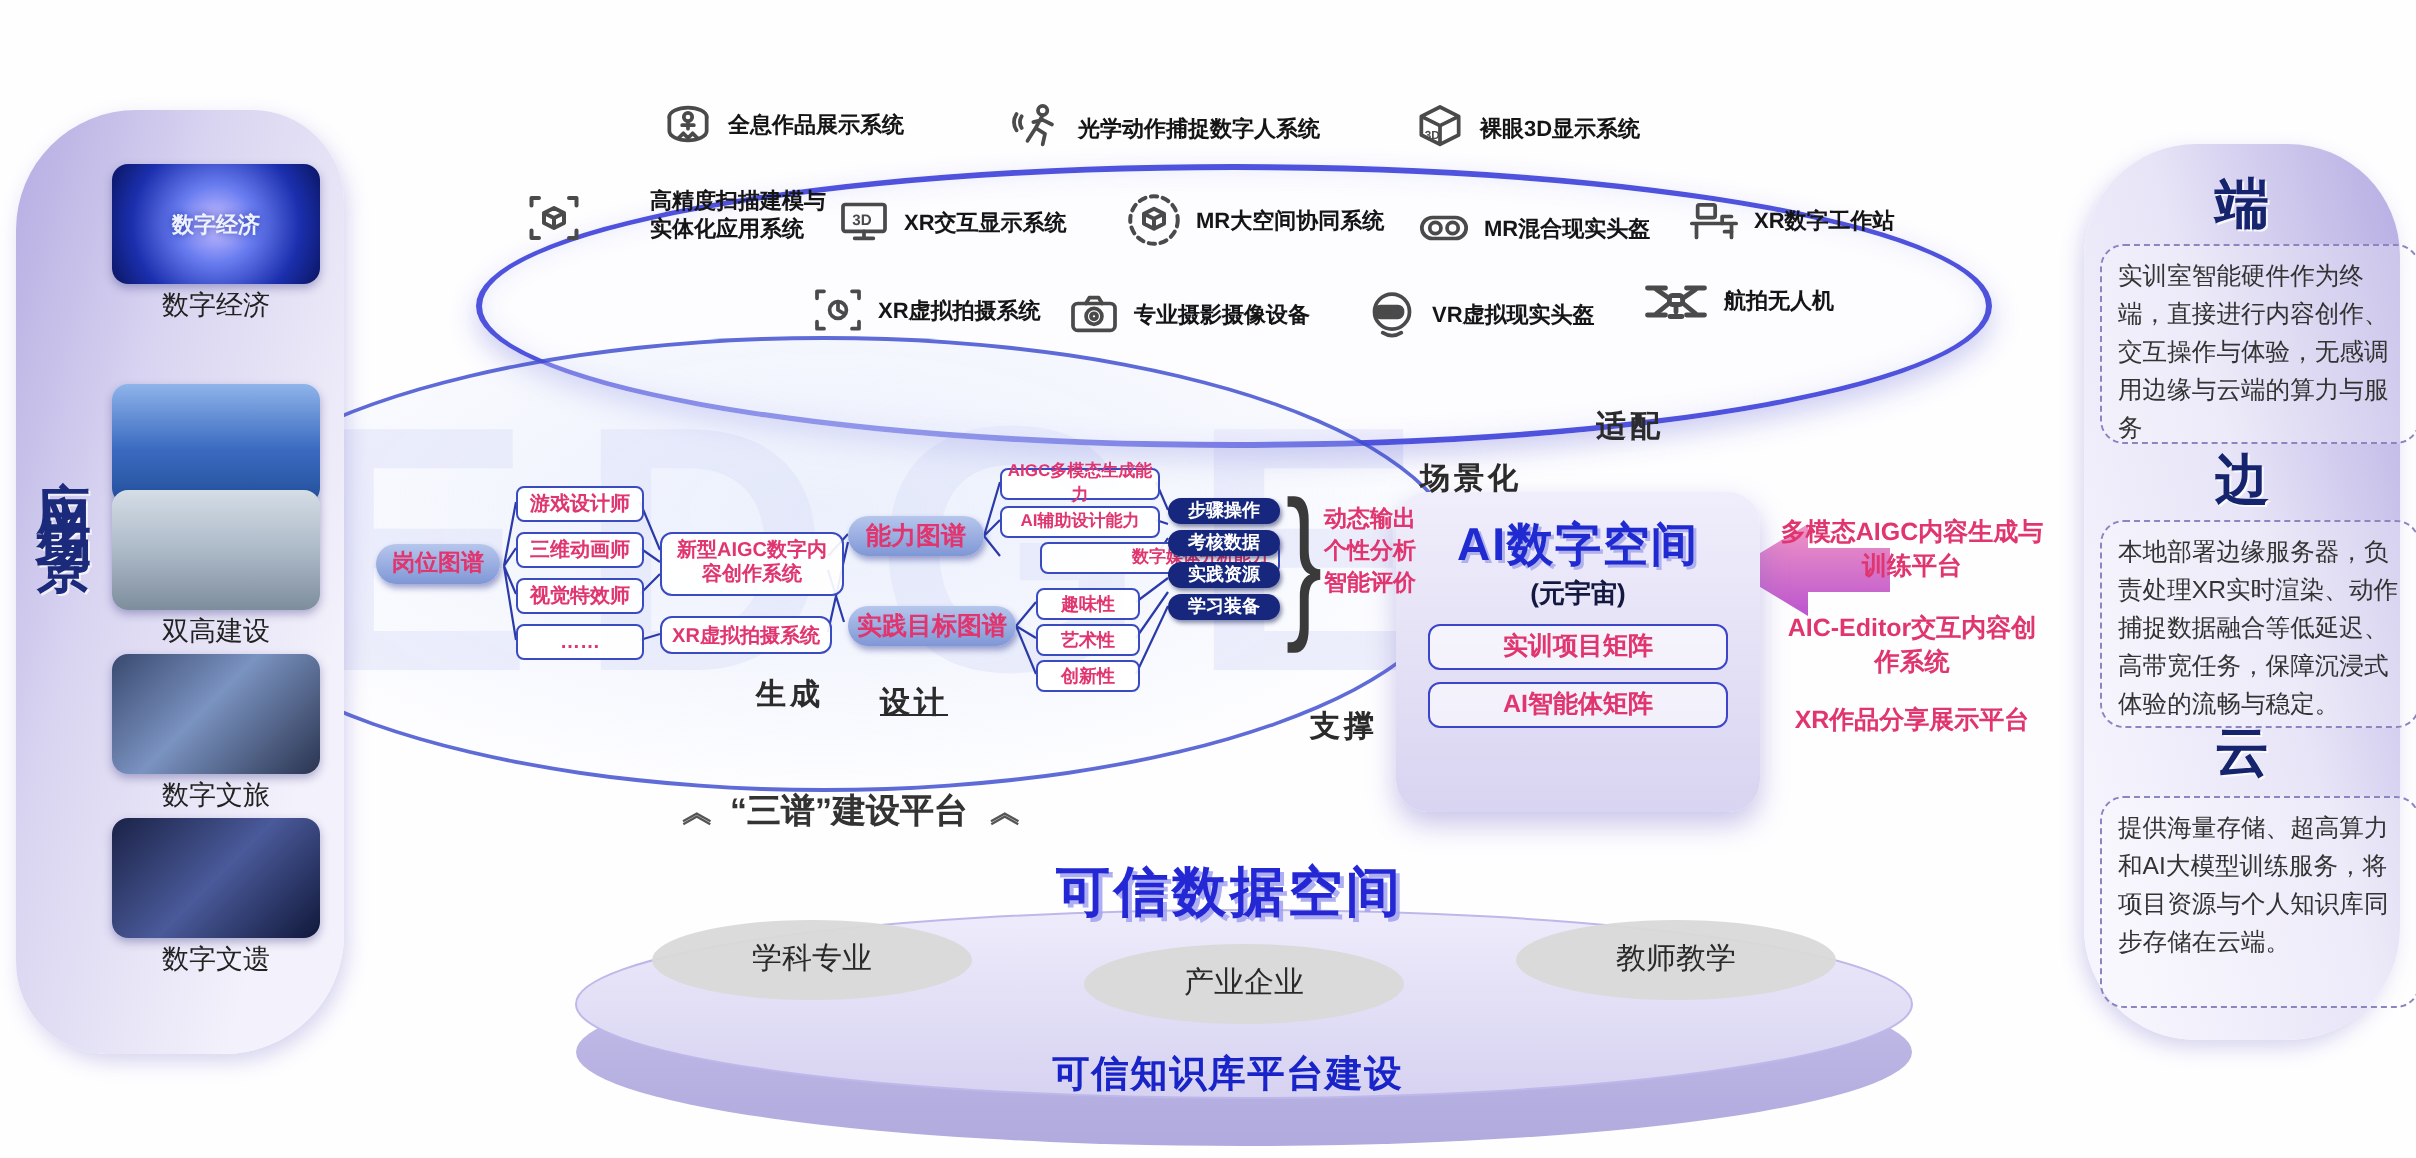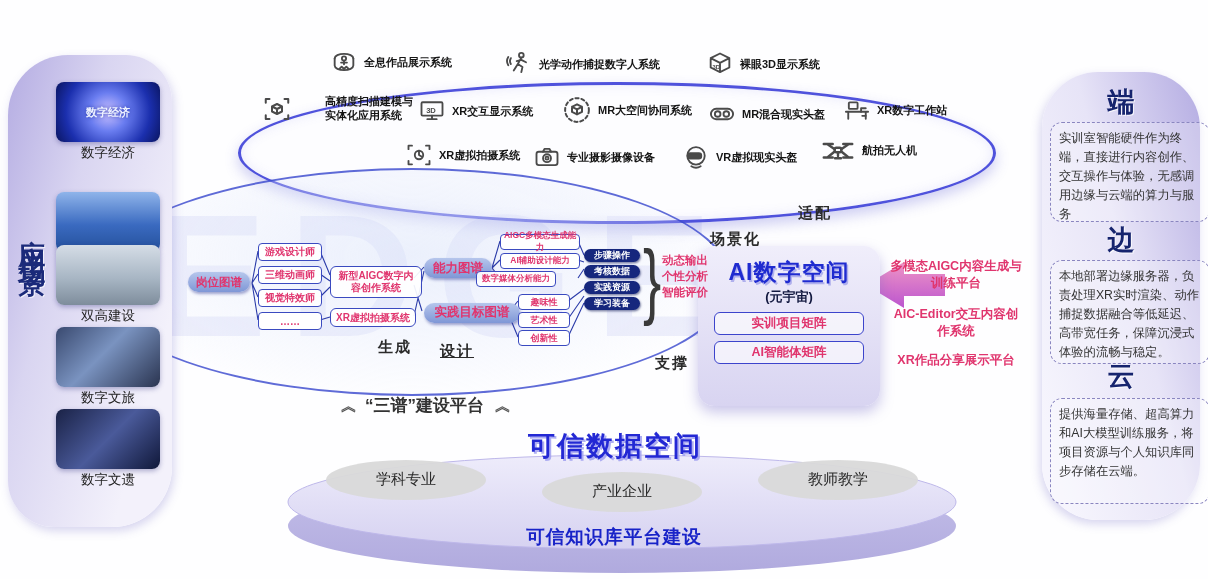--- a/index.html
+++ b/index.html
@@ -257,22 +257,22 @@
   <div class="map-pill" style="left:188px;top:272px;width:62px;height:20px;line-height:20px;font-size:11.5px;">岗位图谱</div>
   <div class="fc-box" style="left:258px;top:243px;width:62px;height:16px;font-size:10px;">游戏设计师</div>
   <div class="fc-box" style="left:258px;top:266px;width:62px;height:16px;font-size:10px;">三维动画师</div>
   <div class="fc-box" style="left:258px;top:289px;width:62px;height:16px;font-size:10px;">视觉特效师</div>
   <div class="fc-box" style="left:258px;top:312px;width:62px;height:16px;font-size:10px;">……</div>
   <div class="fc-box" style="left:330px;top:266px;width:84px;height:30px;font-size:10px;line-height:1.25;border-radius:6px;padding:0 3px;">新型AIGC数字内容创作系统</div>
   <div class="fc-box" style="left:330px;top:308px;width:84px;height:17px;font-size:10px;border-radius:6px;">XR虚拟拍摄系统</div>
   <div class="map-pill" style="left:424px;top:258px;width:68px;height:20px;line-height:20px;font-size:12.5px;">能力图谱</div>
   <div class="fc-box" style="left:500px;top:234px;width:78px;height:14px;font-size:8.5px;">AIGC多模态生成能力</div>
   <div class="fc-box" style="left:500px;top:253px;width:78px;height:14px;font-size:8.5px;">AI辅助设计能力</div>
-  <div class="fc-box" style="left:476px;top:271px;width:78px;height:14px;font-size:8.5px;">数字媒体分析能力</div>
-  <div class="map-pill" style="left:424px;top:303px;width:96px;height:20px;line-height:20px;font-size:12.5px;font-family:Liberation Mono, monospace;">实践目标图谱</div>
+  <div class="fc-box" style="left:520px;top:271px;width:78px;height:14px;font-size:8.5px;padding-left:40px;">数字媒体分析能力</div>
+  <div class="map-pill" style="left:424px;top:303px;width:84px;height:20px;line-height:20px;font-size:12.5px;">实践目标图谱</div>
   <div class="fc-box" style="left:518px;top:294px;width:50px;height:14px;font-size:9px;">趣味性</div>
   <div class="fc-box" style="left:518px;top:312px;width:50px;height:14px;font-size:9px;">艺术性</div>
   <div class="fc-box" style="left:518px;top:330px;width:50px;height:14px;font-size:9px;">创新性</div>
   <div class="dark-pill" style="left:584px;top:249px;width:56px;height:13px;">步骤操作</div>
   <div class="dark-pill" style="left:584px;top:265px;width:56px;height:13px;">考核数据</div>
   <div class="dark-pill" style="left:584px;top:281px;width:56px;height:13px;">实践资源</div>
   <div class="dark-pill" style="left:584px;top:297px;width:56px;height:13px;">学习装备</div>
   <div class="brace" style="left:638px;top:240px;">}</div>
   <div style="position:absolute;left:662px;top:252px;z-index:6;">
     <div class="result-line">动态输出</div>

